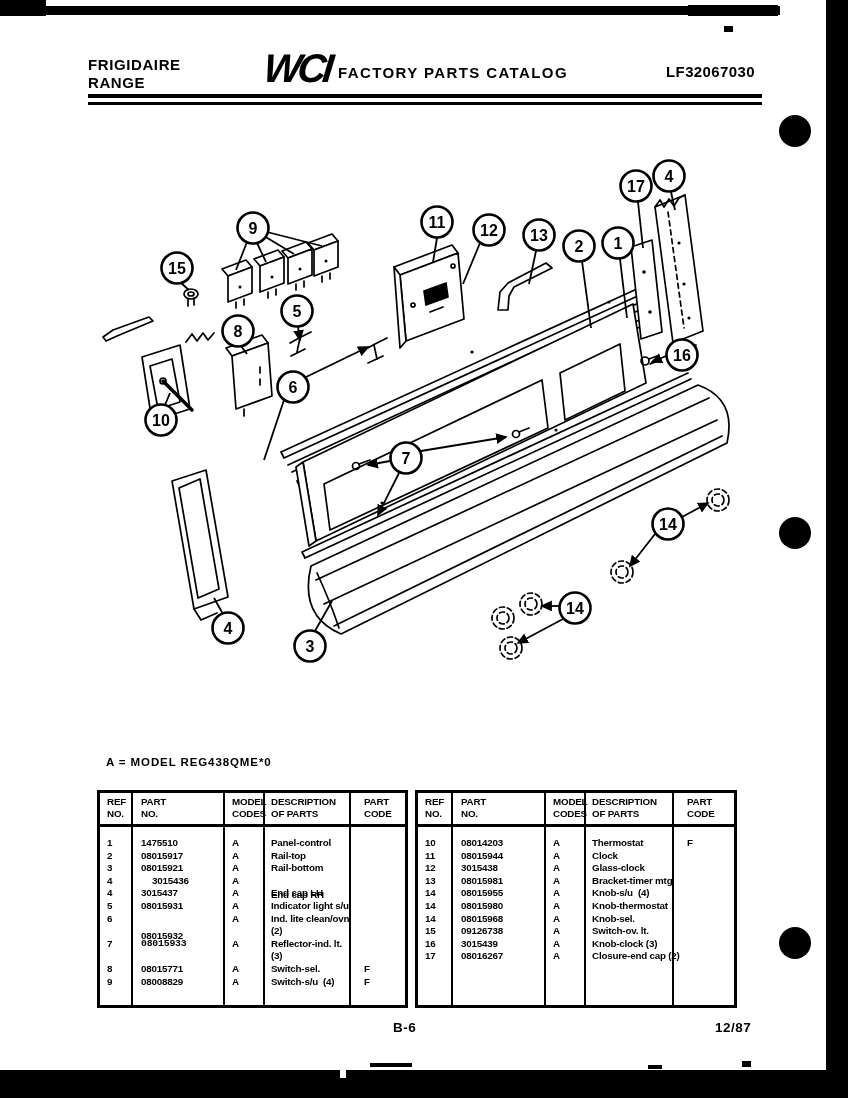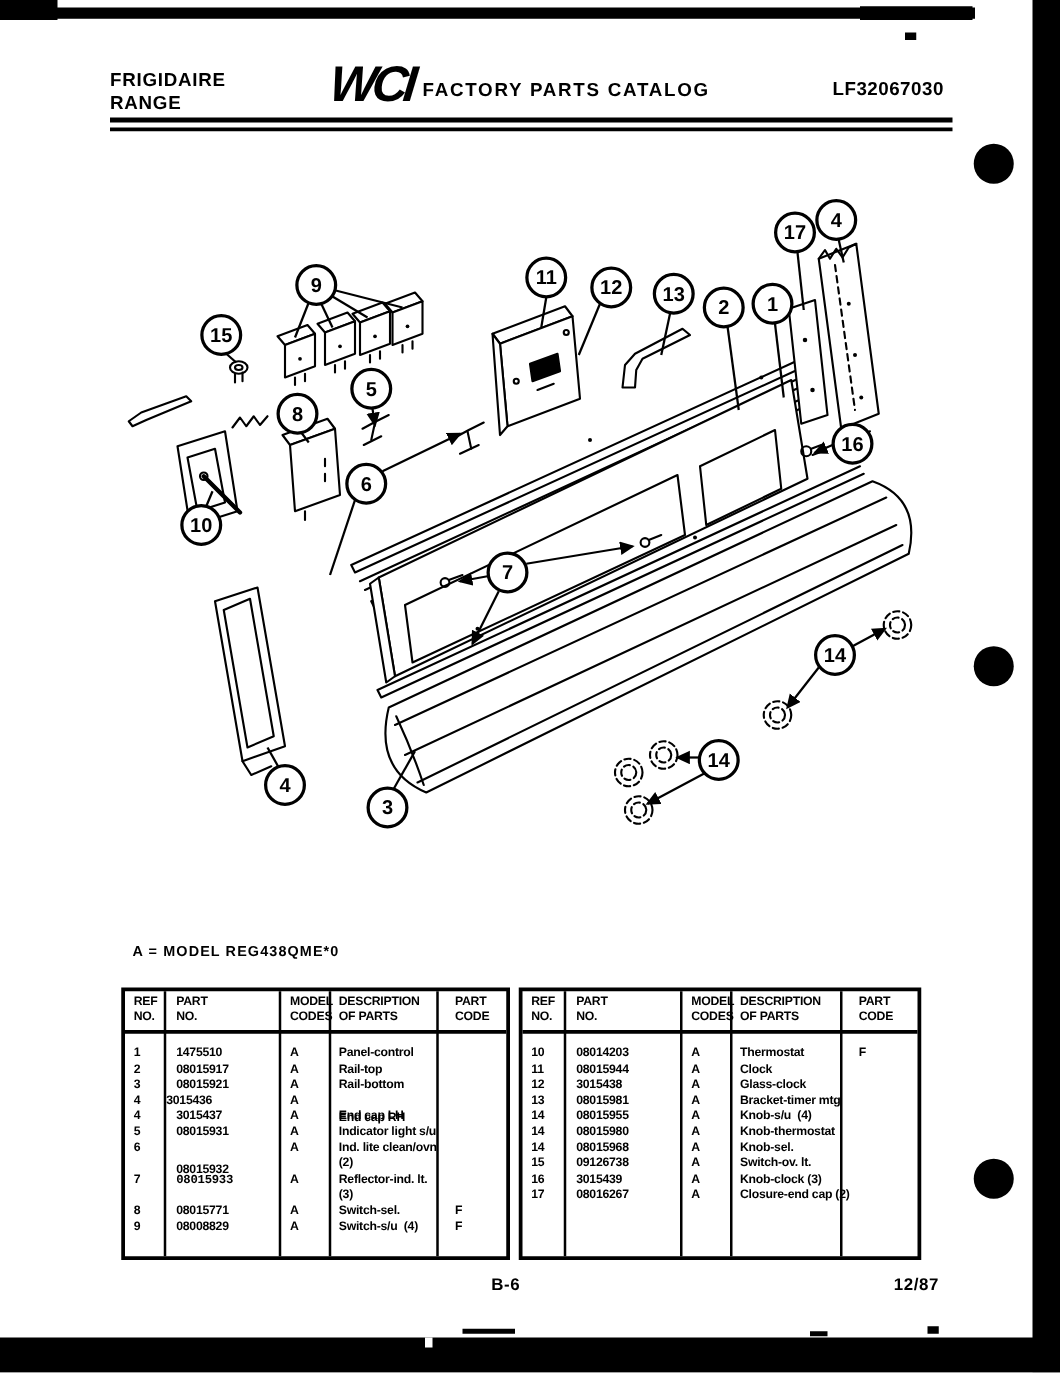--- a/index.html
+++ b/index.html
@@ -333,21 +333,21 @@
         <span class="cell" style="left: 171px; top: 44px;">Panel-control</span>
         <span class="cell" style="left: 7px; top: 56.6px;">2</span>
         <span class="cell" style="left: 41px; top: 56.6px;">08015917</span>
         <span class="cell" style="left: 132px; top: 56.6px;">A</span>
         <span class="cell" style="left: 171px; top: 56.6px;">Rail-top</span>
         <span class="cell" style="left: 7px; top: 69.2px;">3</span>
         <span class="cell" style="left: 41px; top: 69.2px;">08015921</span>
         <span class="cell" style="left: 132px; top: 69.2px;">A</span>
         <span class="cell" style="left: 171px; top: 69.2px;">Rail-bottom</span>
         <span class="cell" style="left: 7px; top: 81.8px;">4</span>
-        <span class="cell" style="left: 33px; top: 81.8px;">3015436</span>
+        <span class="cell" style="left: 52px; top: 81.8px;">3015436</span>
         <span class="cell" style="left: 132px; top: 81.8px;">A</span>
         <span class="cell" style="left: 171px; top: 96px;">End cap RH</span>
         <span class="cell" style="left: 7px; top: 94.4px;">4</span>
         <span class="cell" style="left: 41px; top: 94.4px;">3015437</span>
         <span class="cell" style="left: 132px; top: 94.4px;">A</span>
         <span class="cell" style="left: 171px; top: 94.4px;">End cap LH</span>
         <span class="cell" style="left: 7px; top: 107px;">5</span>
         <span class="cell" style="left: 41px; top: 107px;">08015931</span>
         <span class="cell" style="left: 132px; top: 107px;">A</span>
         <span class="cell" style="left: 171px; top: 107px;">Indicator light s/u</span>

